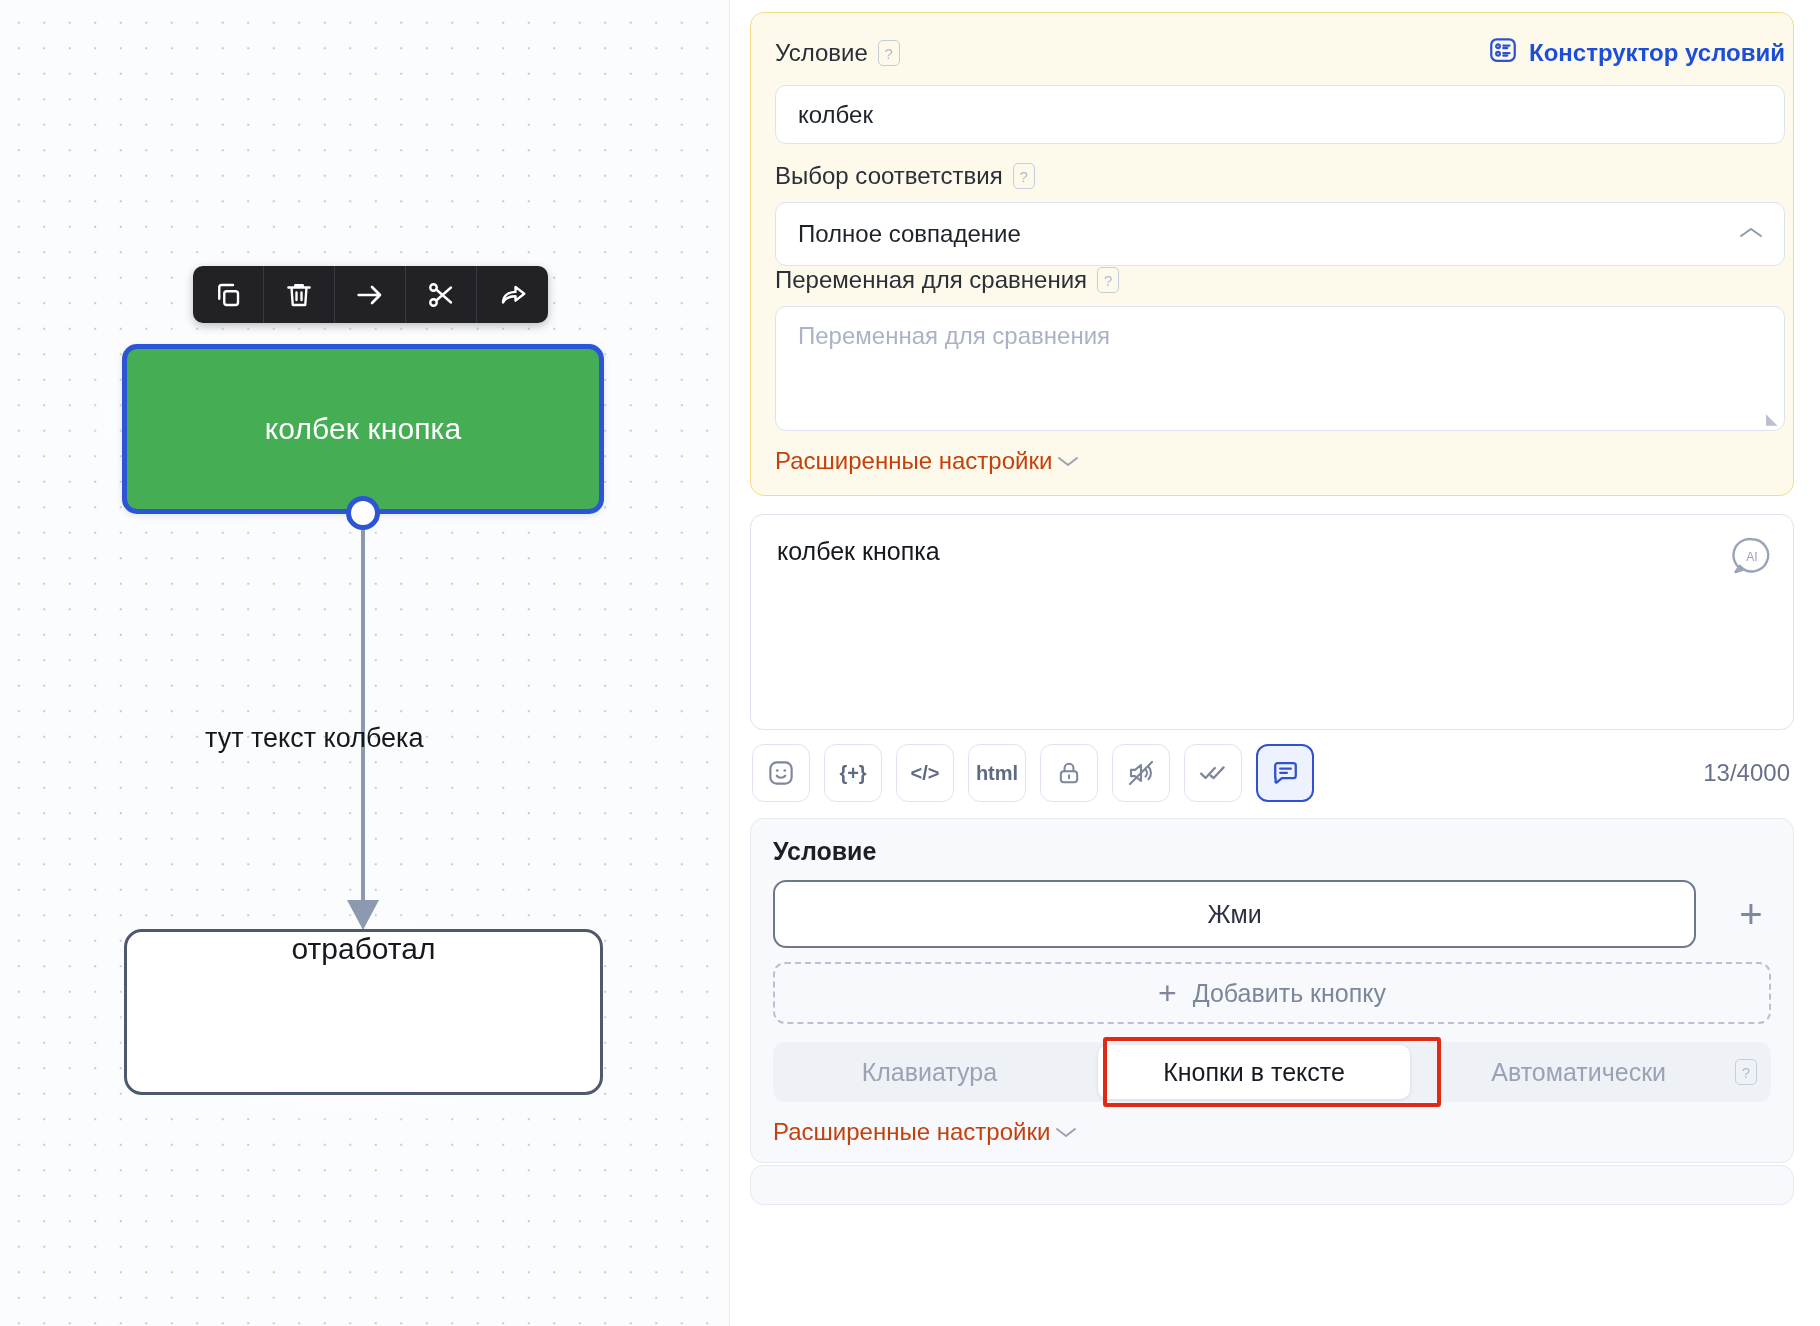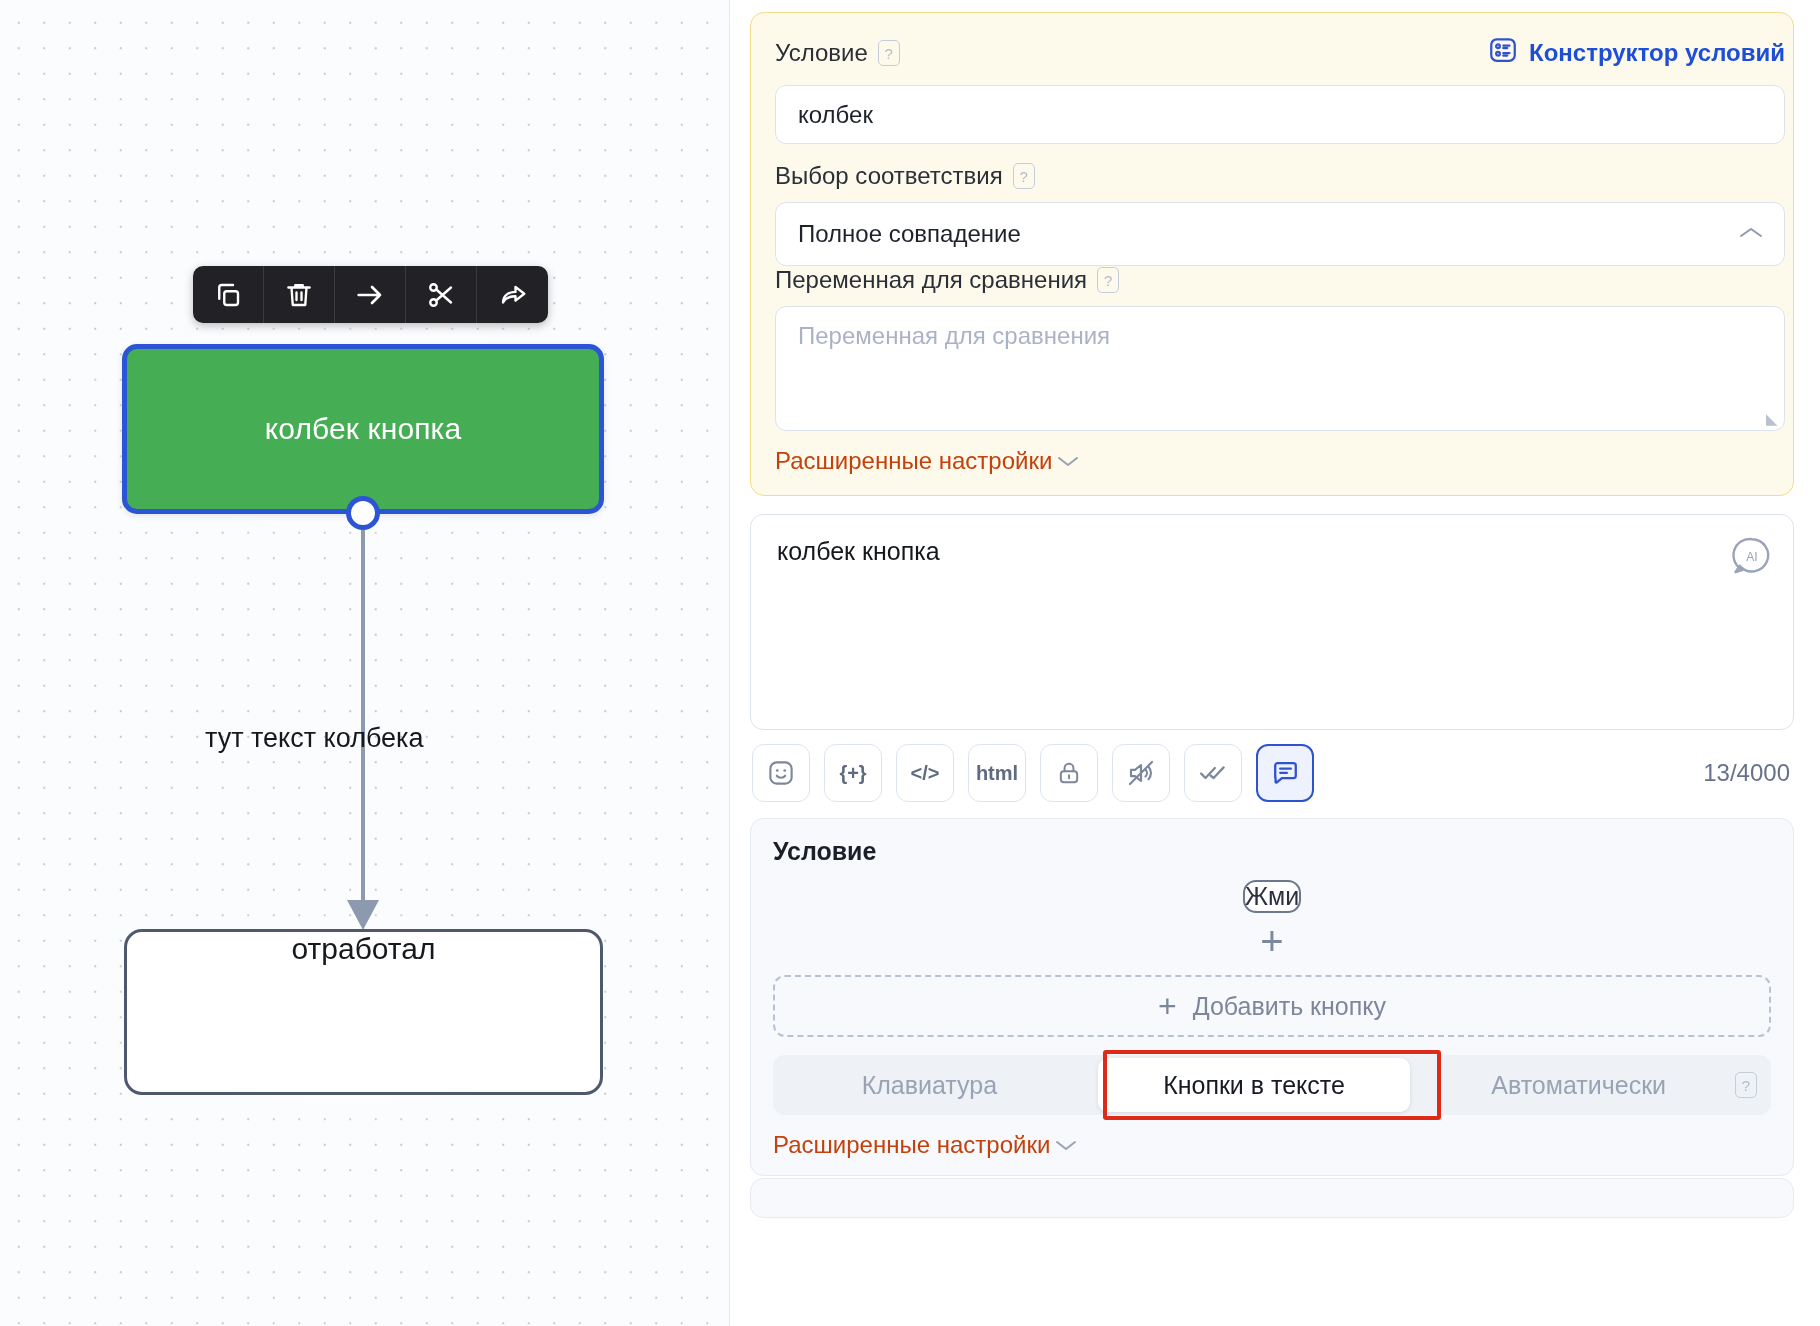--- a/index.html
+++ b/index.html
@@ -240,21 +240,21 @@
   }
 
   
   .btns-card {
     background: #f7f9fc;
     border: 1.6px solid #e5eaf3;
     border-radius: 13px;
     padding: 18px 22px 16px 22px;
   }
   .btns-title { font-size: 25px; color: #1b1f28; font-weight: 700; margin-bottom: 14px; }
-  .btn-row { display: flex; align-items: center; gap: 8px; margin-bottom: 14px; flex-direction: column; }
+  .btn-row { display: flex; align-items: center; gap: 35px; margin-bottom: 14px; }
   .btn-pill {
     flex: 1;
     height: 68px;
     background: #ffffff;
     border: 2px solid #6d788d;
     border-radius: 13px;
     display: flex; align-items: center; justify-content: center;
     font-size: 25px; color: #2b3140;
     cursor: pointer;
   }

